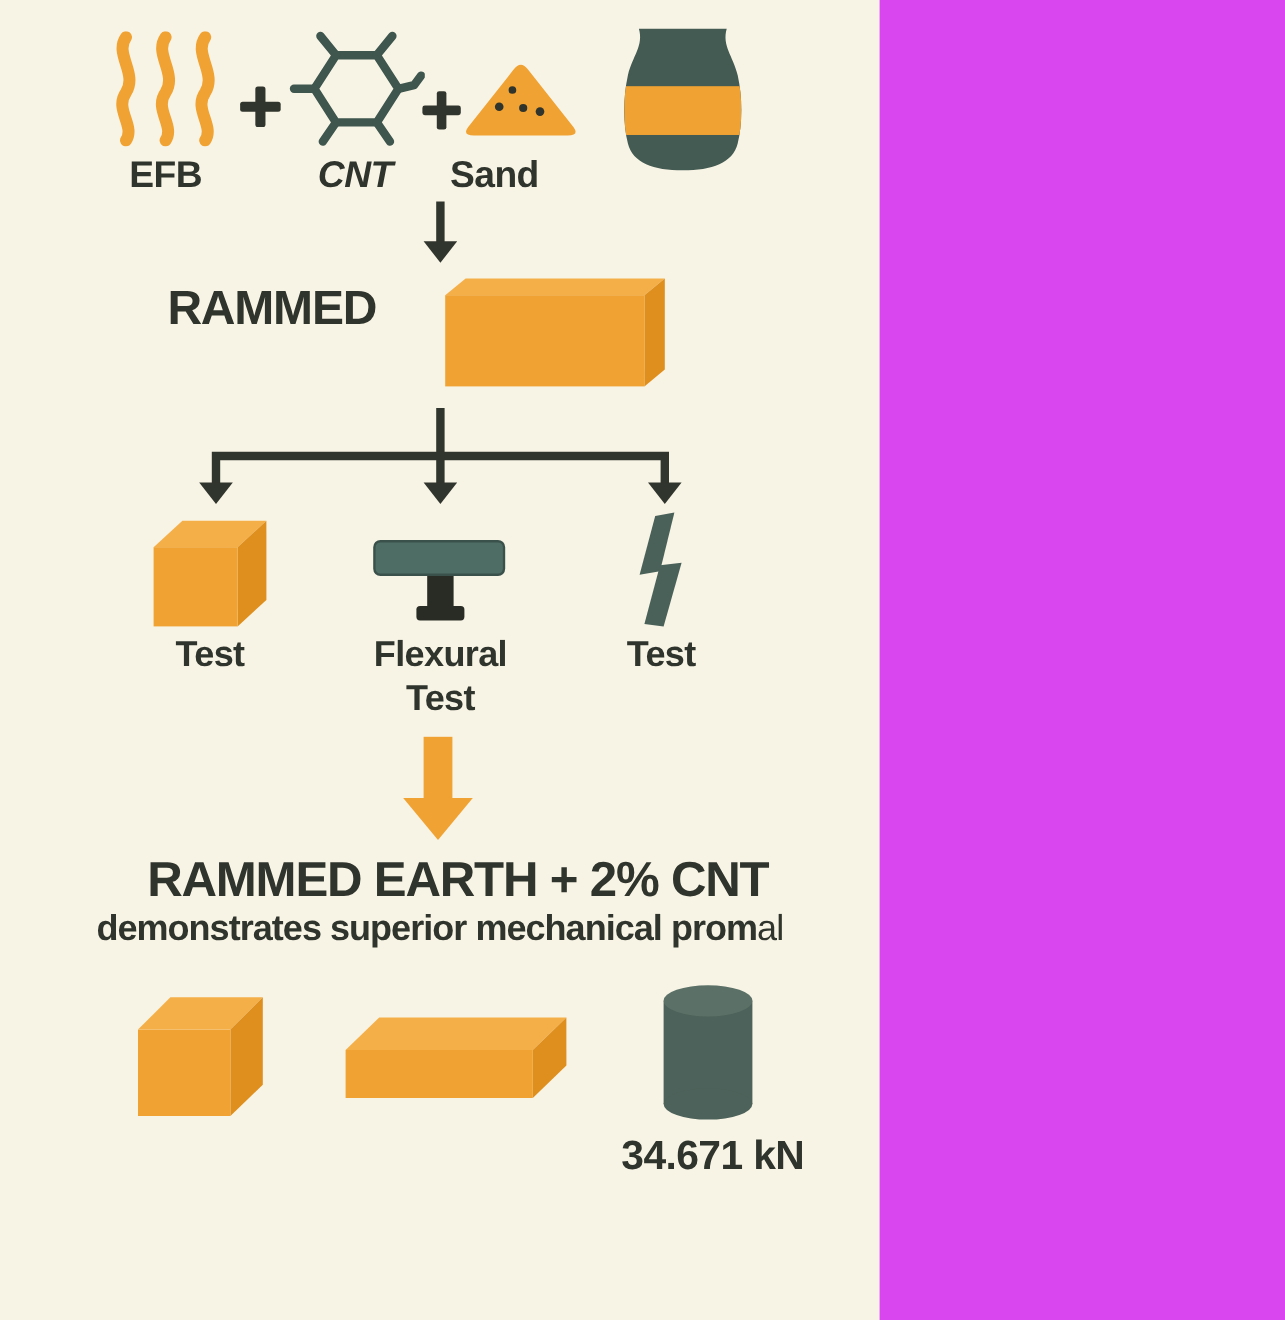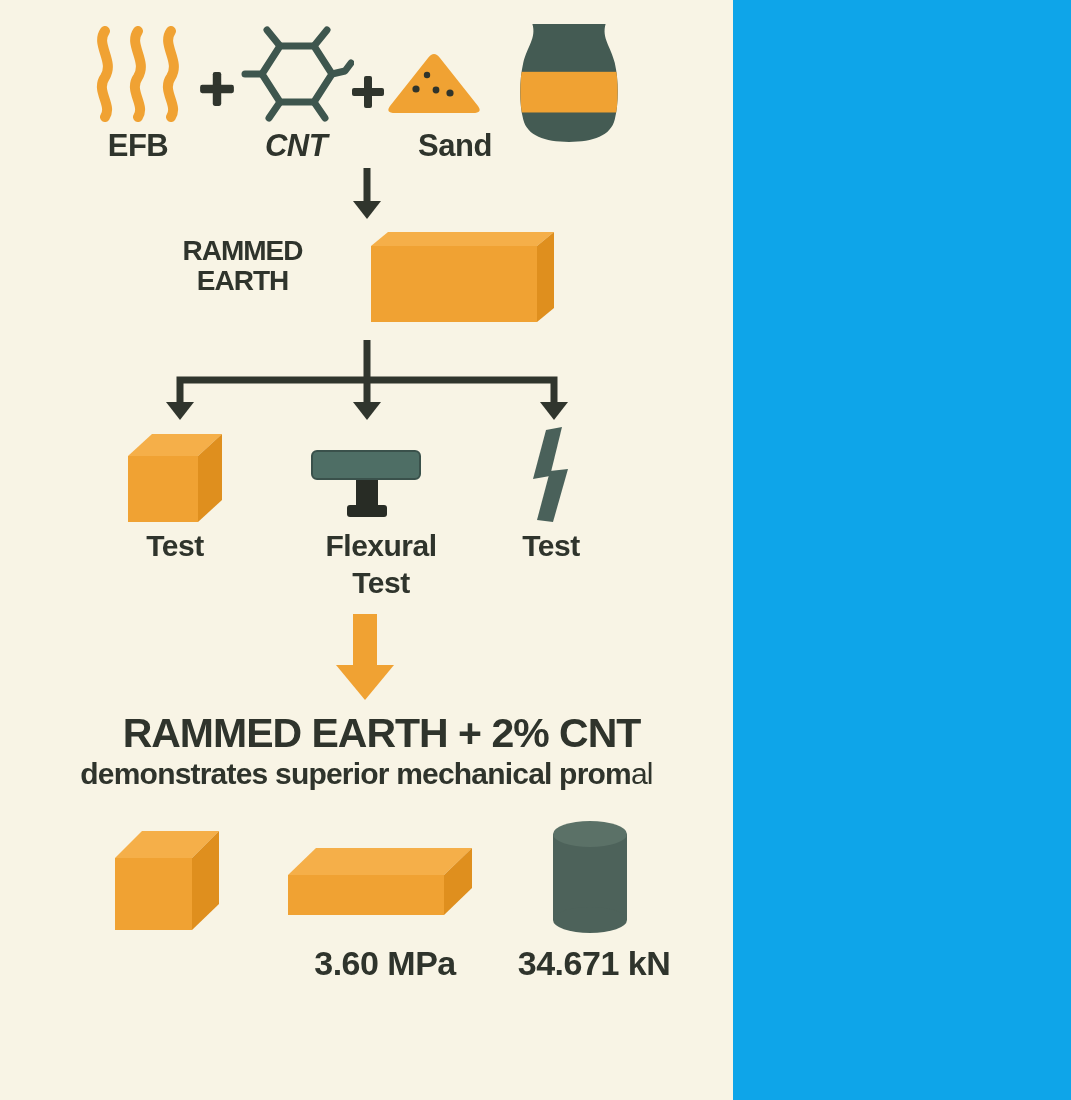--- a/index.html
+++ b/index.html
@@ -1,26 +1,26 @@
 <!DOCTYPE html>
 <html><head>
 <meta charset="utf-8">
 <style>
   html,body{margin:0;padding:0;background:#ffffff;}
   .canvas{
-    position:relative;width:1071px;height:1100px;background:#0ea5e9;overflow:hidden;
+    position:relative;width:1071px;height:1100px;background:#d946ef;overflow:hidden;
     font-family:"Liberation Sans","DejaVu Sans",sans-serif;color:#30352D;
   }
   .panel{position:absolute;left:0;top:0;width:733px;height:1100px;background:#F8F4E5;}
   .abs{position:absolute;}
   .lbl{position:absolute;text-align:center;font-weight:700;color:#2F342C;letter-spacing:-0.5px;}
   .ing-lbl{top:128px;font-size:31px;}
   .material-title{
-    position:absolute;left:110px;top:236px;width:265px;text-align:center;
-    font-size:28px;font-weight:800;line-height:1.08;letter-spacing:-1px;color:#2F342C;
+    position:absolute;left:94px;top:236px;width:265px;text-align:center;
+    font-size:40px;font-weight:800;line-height:1.08;letter-spacing:-1px;color:#2F342C;
   }
   .test-lbl{top:528px;width:230px;font-size:30px;line-height:1.22;}
   .headline{
     position:absolute;left:0;top:710px;width:763px;text-align:center;
     font-size:41px;font-weight:800;letter-spacing:-1px;color:#2F342C;
   }
   .subtitle{
     position:absolute;left:0;top:757px;width:733px;text-align:center;
     font-size:30px;font-weight:700;letter-spacing:-0.8px;color:#2F342C;
   }
@@ -78,30 +78,29 @@
       <clipPath id="jarClip">
         <path d="M16 2 L88 2 C84 16 93 24 97 40 C101 58 101 80 97 96 C93 112 76 118 52 118 C28 118 11 112 7 96 C3 80 3 58 7 40 C11 24 20 16 16 2 Z"></path>
       </clipPath>
     </defs>
     <path d="M16 2 L88 2 C84 16 93 24 97 40 C101 58 101 80 97 96 C93 112 76 118 52 118 C28 118 11 112 7 96 C3 80 3 58 7 40 C11 24 20 16 16 2 Z" fill="#445B53"></path>
     <rect x="0" y="49" width="104" height="40" fill="#F0A233" clip-path="url(#jarClip)"></rect>
   </svg>
 
   <div class="lbl ing-lbl" style="left:88px;width:100px;">EFB</div>
   <div class="lbl ing-lbl" style="left:246px;width:100px;font-style:italic;">CNT</div>
-  <div class="lbl ing-lbl" style="left:404px;width:102px;">Sand</div>
+  <div class="lbl ing-lbl" style="left:361px;width:102px;">Sand</div>
 
   <svg class="abs" style="left:351px;top:166px;" width="32" height="54" viewBox="0 0 32 54">
     <line x1="16" y1="2" x2="16" y2="37" stroke="#30352D" stroke-width="7"></line>
     <polygon points="2,35 30,35 16,53" fill="#30352D"></polygon>
   </svg>
 
   <div class="material-title">
     <div>RAMMED</div>
-    <div>EARTH</div>
   </div>
 
   <svg class="abs" style="left:369px;top:229px;" width="186" height="96" viewBox="0 0 186 96">
     <polygon points="2,17 19,3 185,3 168,17" fill="#F5AF49"></polygon>
     <polygon points="168,17 185,3 185,79 168,93" fill="#DF8F1E"></polygon>
     <rect x="2" y="17" width="166" height="76" fill="#F0A233"></rect>
   </svg>
 
   <svg class="abs" style="left:163px;top:336px;" width="412" height="88" viewBox="0 0 412 88">
     <g fill="none" stroke="#30352D" stroke-width="7">
@@ -128,21 +127,21 @@
   </svg>
 
   <svg class="abs" style="left:527px;top:425px;" width="48" height="99" viewBox="0 0 48 99">
     <polygon points="19,5 35,2 23,51 6,54" fill="#4A615A"></polygon>
     <polygon points="23,46 41,44 26,97 10,95" fill="#4A615A"></polygon>
   </svg>
 
   <div class="lbl test-lbl" style="left:60px;">
     <div>Test</div>
   </div>
-  <div class="lbl test-lbl" style="left:266px;">
+  <div class="lbl test-lbl" style="left:252px;">
     <div>Flexural</div>
     <div>Test</div>
   </div>
   <div class="lbl test-lbl" style="left:436px;">
     <div>Test</div>
   </div>
 
   <svg class="abs" style="left:334px;top:612px;" width="62" height="90" viewBox="0 0 62 90">
     <rect x="19" y="2" width="24" height="53" fill="#F0A233"></rect>
     <polygon points="2,53 60,53 31,88" fill="#F0A233"></polygon>
@@ -162,15 +161,14 @@
     <polygon points="158,30 186,3 186,43 158,70" fill="#DF8F1E"></polygon>
     <rect x="2" y="30" width="156" height="40" fill="#F0A233"></rect>
   </svg>
 
   <svg class="abs" style="left:548px;top:816px;" width="84" height="118" viewBox="0 0 84 118">
     <rect x="5" y="18" width="74" height="86" fill="#4D625A"></rect>
     <ellipse cx="42" cy="104" rx="37" ry="13" fill="#4D625A"></ellipse>
     <ellipse cx="42" cy="18" rx="37" ry="13" fill="#5B7167"></ellipse>
   </svg>
 
-  <div class="lbl value-lbl" style="left:280px;">3.60 MPa</div>
   <div class="lbl value-lbl" style="left:489px;">34.671 kN</div>
 </div>
 
 </body></html>

